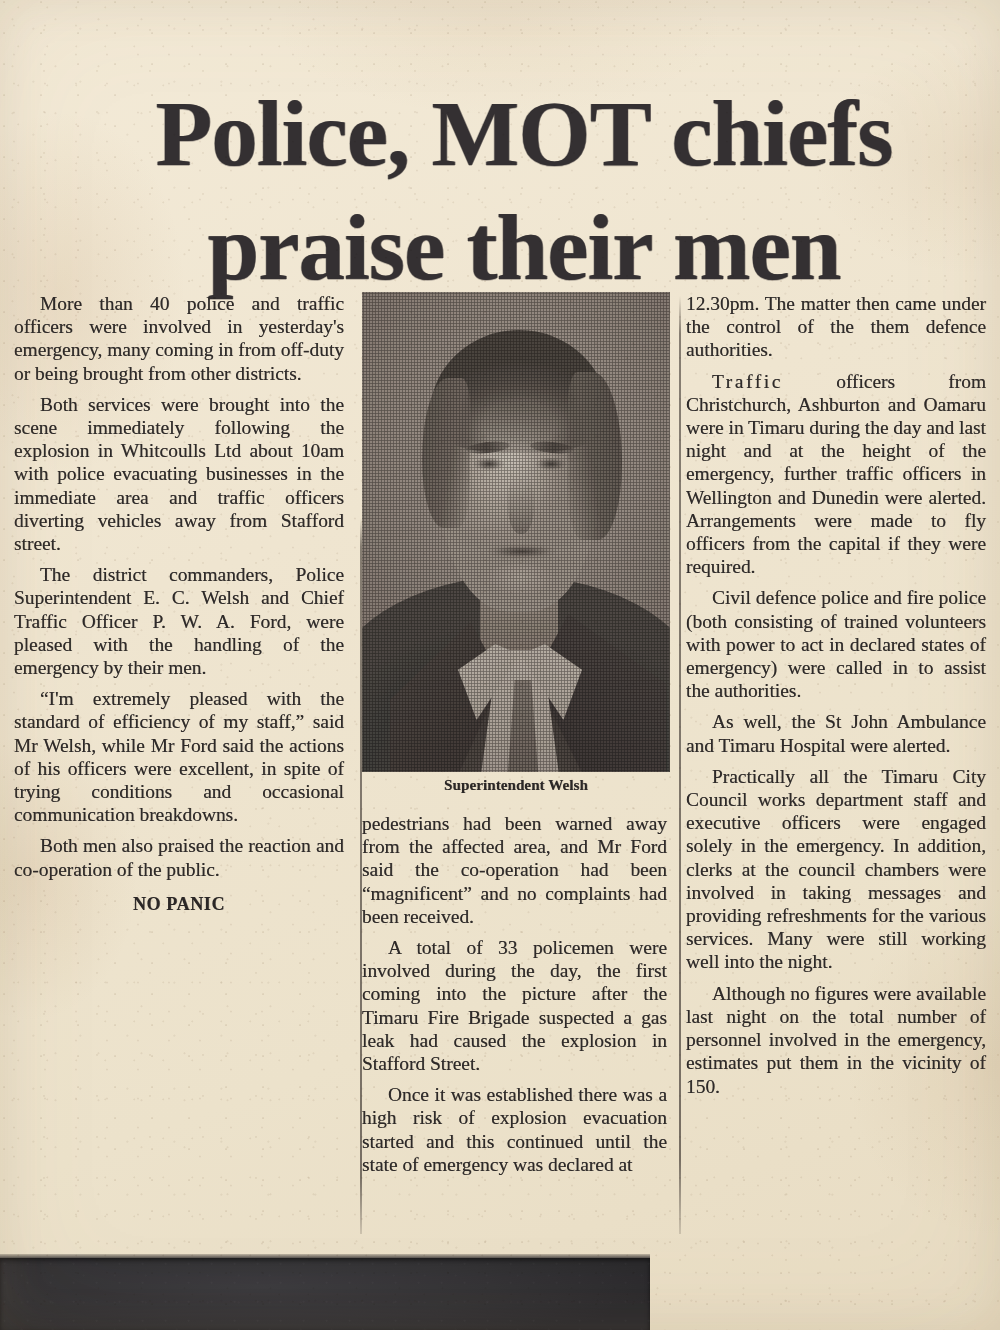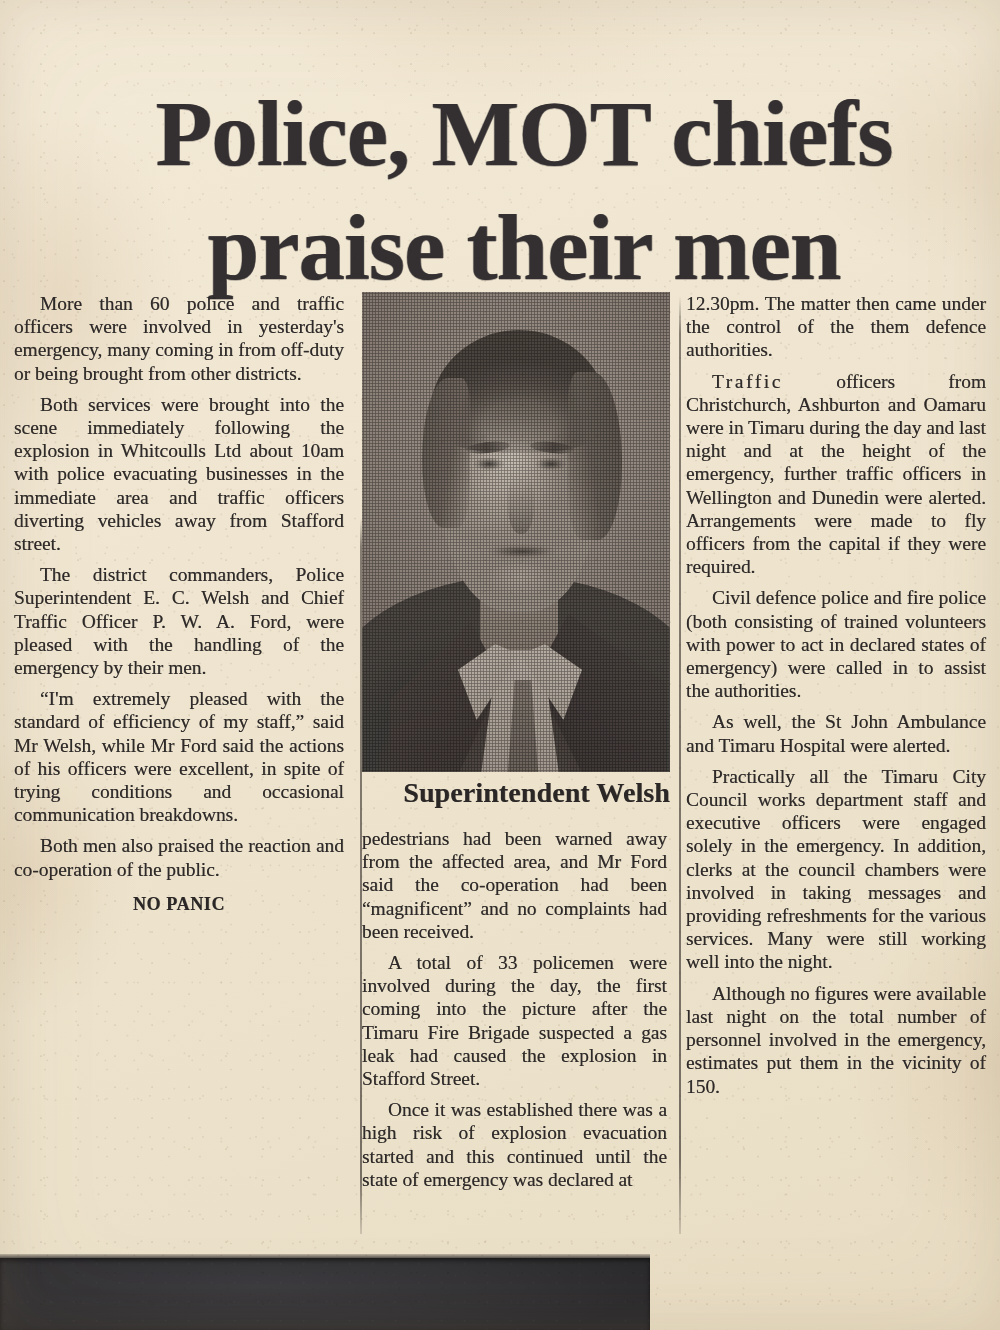--- a/index.html
+++ b/index.html
@@ -253,24 +253,24 @@
     background:linear-gradient(165deg, rgba(226,206,172,.30), rgba(206,184,150,.22));
     mix-blend-mode:multiply;
   }
   #photo-edge{
     position:absolute;inset:0;pointer-events:none;
     box-shadow:inset 0 0 0 1px rgba(120,110,100,.25);
   }
 
   #caption{
     margin-top:5px;
-    text-align:right;
+    text-align:center;
     font-family:"Liberation Serif", serif;
     font-weight:700;
-    font-size:28px;
+    font-size:15px;
     letter-spacing:.1px;
     color:#2b2726;
     text-shadow:0.5px 0 0 rgba(43,39,38,.5);
   }
 
   
   #dark-band{
     position:absolute;left:0;top:1258px;width:650px;height:72px;
     background:
       radial-gradient(ellipse 400px 60px at 40% 40%, #3b3a3e 0%, #333235 58%, #2b2a2d 100%);
@@ -305,21 +305,21 @@
     <span class="hl-line l1">Police, MOT chiefs</span>
     <span class="hl-line l2">praise their men</span>
   </h1>
 
   <div id="columns">
 
     <div class="rule" id="rule1"></div>
     <div class="rule" id="rule2"></div>
 
     <div class="col" id="col1">
-      <p>More than 60 police and traffic officers were involved in yesterday's emergency, many coming in from off-duty or being brought from other districts.</p>
+      <p>More than 40 police and traffic officers were involved in yesterday's emergency, many coming in from off-duty or being brought from other districts.</p>
       <p>Both services were brought into the scene immediately following the explosion in Whitcoulls Ltd about 10am with police evacuating businesses in the immediate area and traffic officers diverting vehicles away from Stafford street.</p>
       <p>The district commanders, Police Superintendent E. C. Welsh and Chief Traffic Officer P. W. A. Ford, were pleased with the handling of the emergency by their men.</p>
       <p>“I'm extremely pleased with the standard of efficiency of my staff,” said Mr Welsh, while Mr Ford said the actions of his officers were excellent, in spite of trying conditions and occasional communication breakdowns.</p>
       <p>Both men also praised the reaction and co-operation of the public.</p>
       <div class="subhead">NO PANIC</div>
     </div>
 
     <div class="col" id="col2">
 
       <div id="photo-block" style="position:relative;left:0;top:0;">

